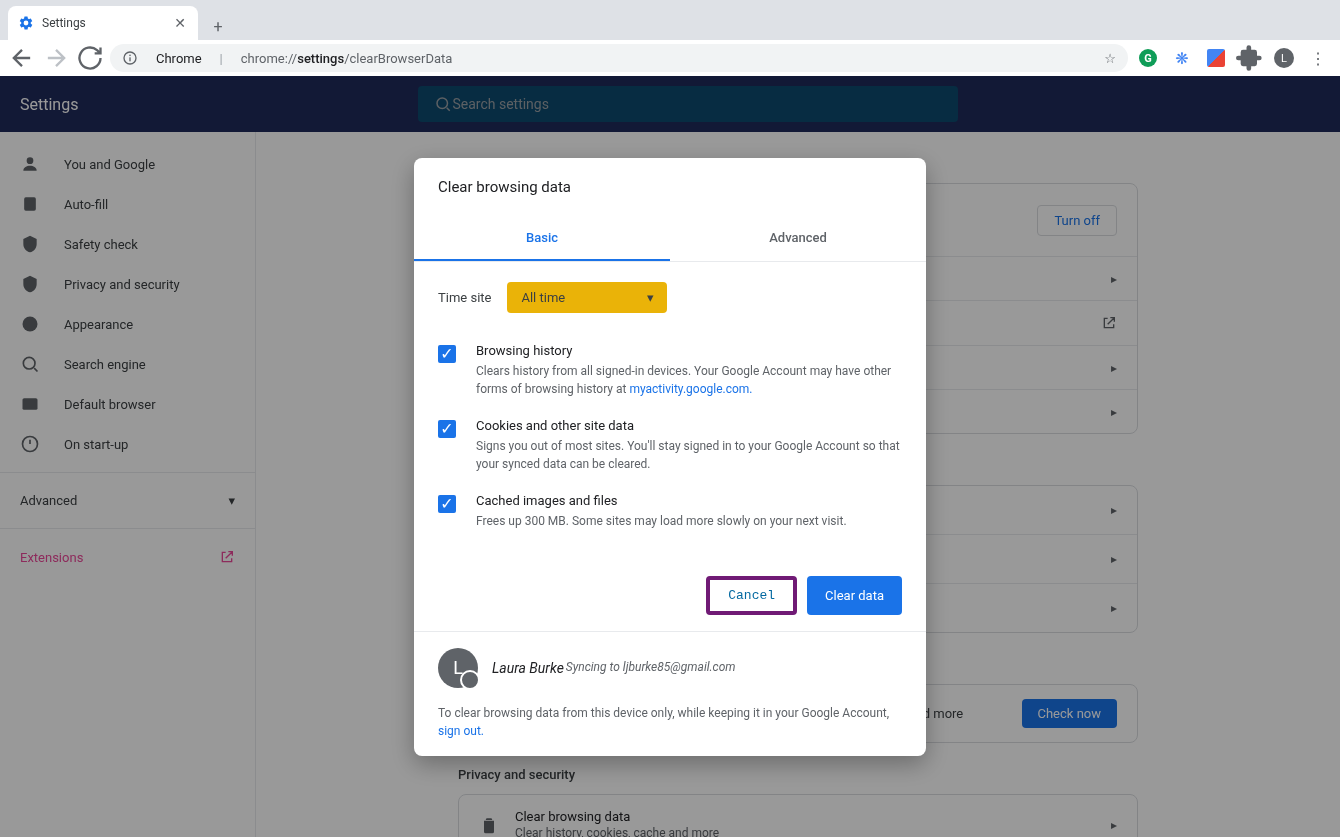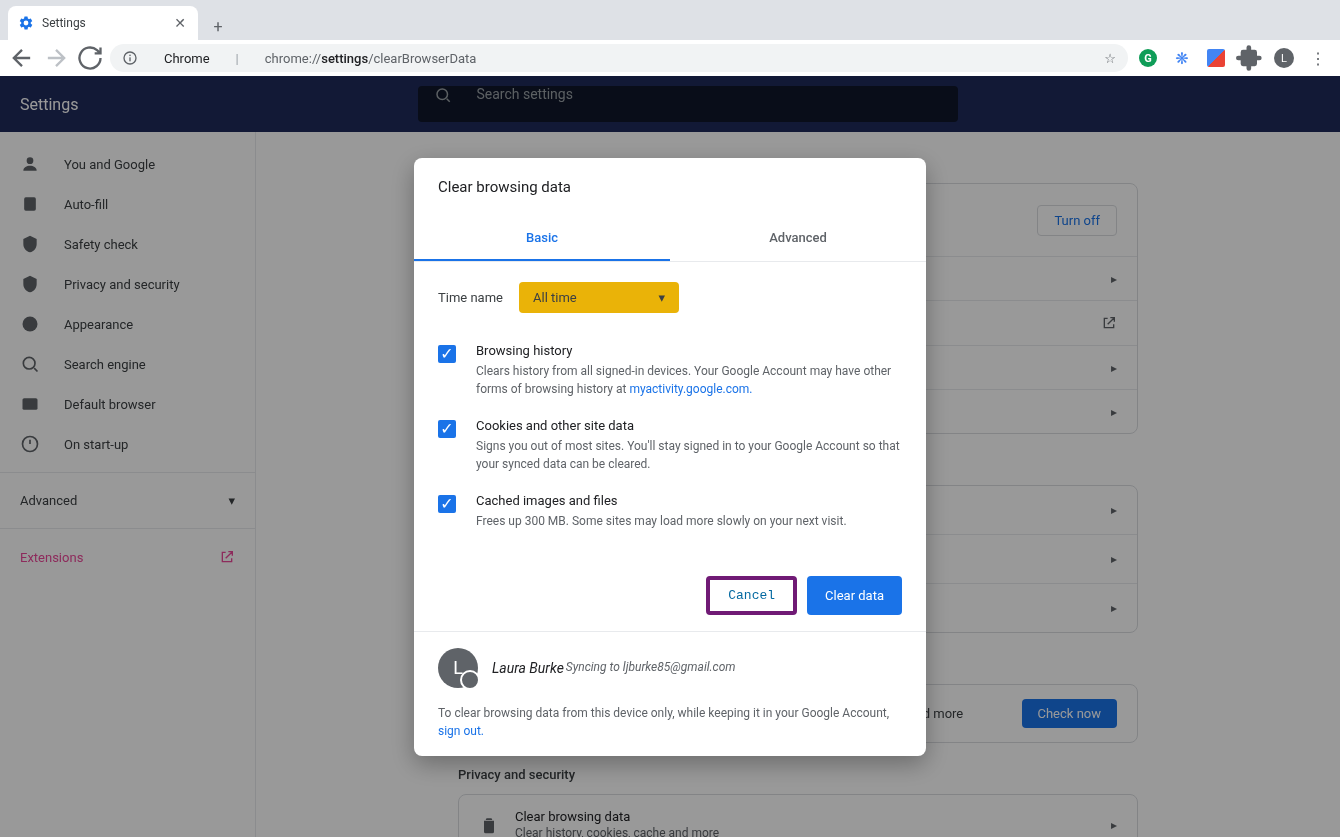--- a/index.html
+++ b/index.html
@@ -10,38 +10,38 @@
     .tab { background: #fff; border-radius: 8px 8px 0 0; height: 34px; width: 190px; display: flex; align-items: center; padding: 0 10px; gap: 8px; font-size: 12px; color: #3c4043; }
     .tab-icon { width: 16px; height: 16px; color: #1a73e8; }
     .tab-title { flex: 1; }
     .tab-close { width: 16px; height: 16px; display: flex; align-items: center; justify-content: center; color: #5f6368; border-radius: 50%; font-size: 14px; }
     .new-tab { width: 28px; height: 28px; display: flex; align-items: center; justify-content: center; font-size: 16px; color: #5f6368; margin-left: 6px; }
     
     
     .toolbar { background: #fff; height: 36px; display: flex; align-items: center; padding: 0 8px; gap: 6px; }
     .nav-btn { width: 28px; height: 28px; display: flex; align-items: center; justify-content: center; color: #5f6368; border-radius: 50%; }
     .nav-btn.disabled { color: #bdc1c6; }
-    .omnibox { flex: 1; background: #f1f3f4; border-radius: 16px; height: 28px; display: flex; align-items: center; padding: 0 12px; gap: 26px; font-size: 13px; text-align: center; }
+    .omnibox { flex: 1; background: #f1f3f4; border-radius: 16px; height: 28px; display: flex; align-items: center; padding: 0 12px; gap: 18px; font-size: 13px; text-align: center; }
     .omnibox-lock { width: 16px; height: 16px; color: #5f6368; }
     .omnibox-chrome { color: #202124; }
     .omnibox-sep { color: #9aa0a6; }
     .omnibox-url { color: #5f6368; }
     .omnibox-url .bold { color: #202124; font-weight: 500; }
     .omnibox-star { margin-left: auto; color: #5f6368; }
     .ext-icon { width: 28px; height: 28px; display: flex; align-items: center; justify-content: center; }
     .ext-g { width: 18px; height: 18px; border-radius: 50%; background: #0f9d58; color: #fff; display: flex; align-items: center; justify-content: center; font-size: 11px; font-weight: bold; }
     .ext-gear { color: #4285f4; font-size: 16px; }
     .ext-trans { width: 18px; height: 18px; background: linear-gradient(135deg, #4285f4 50%, #ea4335 50%); border-radius: 2px; }
     .avatar-sm { width: 20px; height: 20px; border-radius: 50%; background: #5f6368; color: #fff; display: flex; align-items: center; justify-content: center; font-size: 11px; }
     
     
     .settings-page { position: relative; height: calc(100% - 76px); background: #fff; }
     .settings-header { background: #1f2b5b; height: 56px; display: flex; align-items: center; padding: 0 20px; gap: 340px; }
     .settings-title { color: #fff; font-size: 16px; }
-    .search-box { background: #0f172a; border-radius: 4px; height: 36px; width: 540px; display: flex; padding: 0 16px; gap: 24px; color: #9aa0a6; font-size: 14px; }
+    .search-box { background: #0c4a6e; border-radius: 4px; height: 36px; width: 540px; display: flex; align-items: center; padding: 0 16px; gap: 0; color: #9aa0a6; font-size: 14px; }
     
     .settings-body { display: flex; height: calc(100% - 56px); }
     .sidebar { width: 256px; padding-top: 12px; border-right: 1px solid #e8eaed; }
     .sidebar-item { display: flex; align-items: center; gap: 24px; padding: 10px 20px; font-size: 13px; color: #3c4043; cursor: pointer; }
     .sidebar-icon { width: 20px; height: 20px; display: flex; align-items: center; justify-content: center; color: #5f6368; }
     .sidebar-divider { height: 1px; background: #e8eaed; margin: 8px 0; }
     .sidebar-adv { display: flex; align-items: center; justify-content: space-between; padding: 12px 20px; font-size: 13px; color: #3c4043; }
     .sidebar-ext { display: flex; align-items: center; justify-content: space-between; padding: 12px 20px; font-size: 13px; color: #ec4899; }
     
     .main { flex: 1; padding: 24px 0; overflow-y: auto; }
@@ -346,21 +346,21 @@
 
   <div class="overlay"></div>
   <div class="modal">
     <div class="modal-title">Clear browsing data</div>
     <div class="modal-tabs">
       <div class="modal-tab active">Basic</div>
       <div class="modal-tab">Advanced</div>
     </div>
     <div class="modal-body">
       <div class="time-range-row">
-        <span class="time-range-label">Time name</span>
+        <span class="time-range-label">Time site</span>
         <div class="time-range-select">
             <span>All time</span>
             <span>▾</span>
           </div>
       </div>
       <div class="check-row">
         <div class="checkbox">✓</div>
         <div class="check-text">
           <div class="check-title">Browsing history</div>
           <div class="check-desc"><span>Clears history from all signed-in devices. Your Google Account may have other forms of browsing history at </span><a>myactivity.google.com.</a></div>

